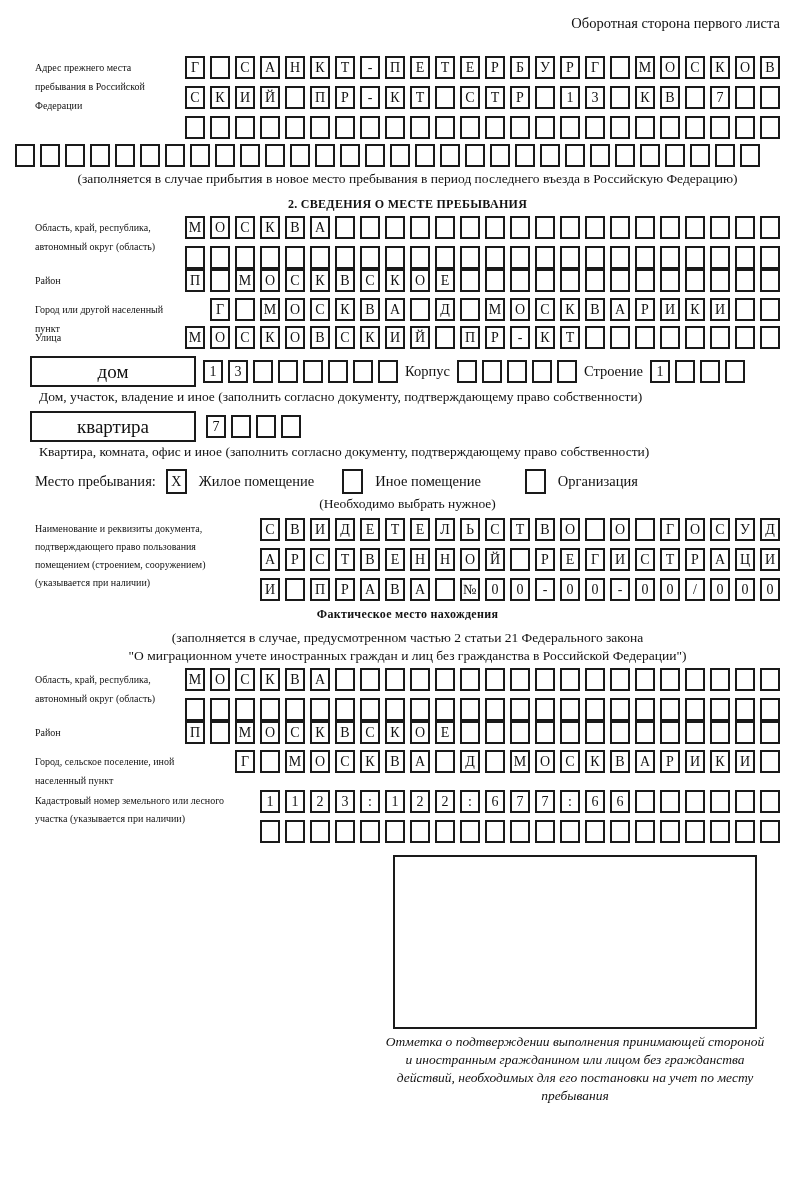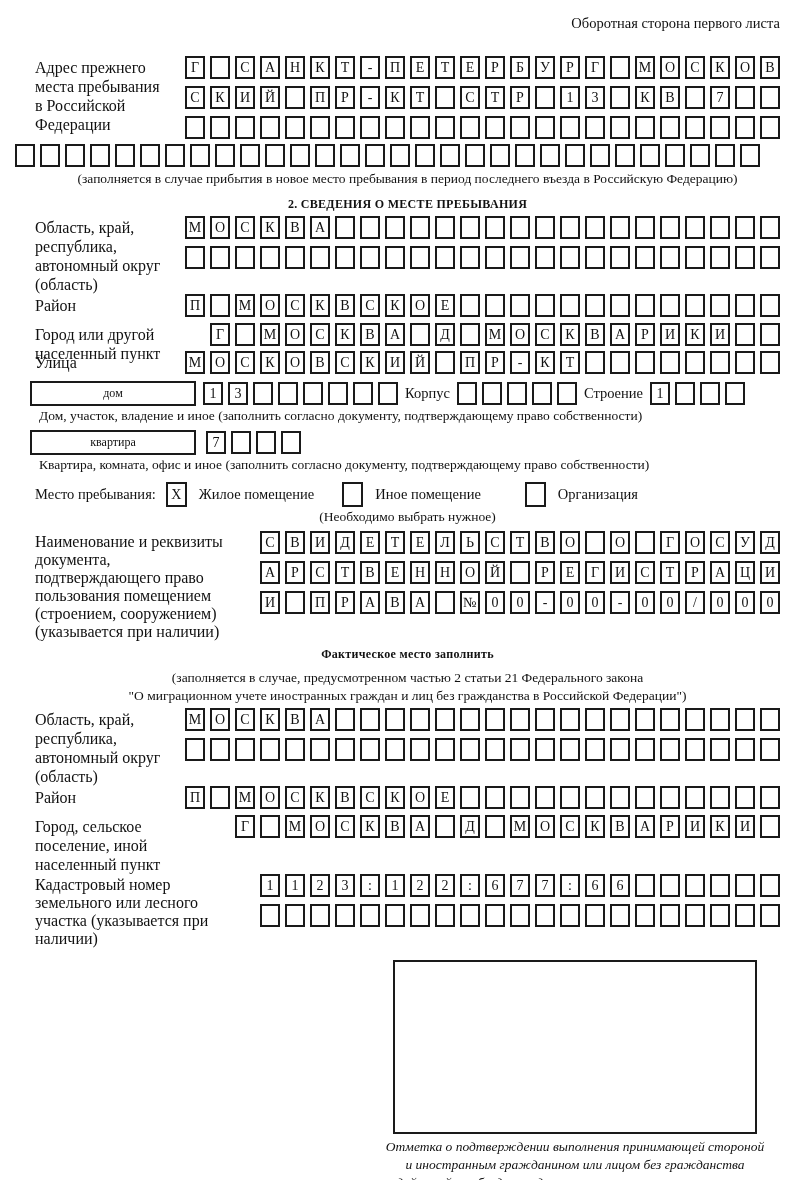--- a/index.html
+++ b/index.html
@@ -11,37 +11,37 @@
   
   .cells { display:flex; gap:5px; }
   .cell {
     width:20px; height:23px; flex:none;
     border:2px solid #1a1a1a;
     display:flex; align-items:center; justify-content:center;
     font-size:14px; line-height:1;
   }
 
   .block { display:flex; }
-  .block-label { flex:none; font-size:16px; line-height:19px; padding-top:2px; }
+  .block-label { flex:none; font-size:10px; line-height:19px; padding-top:2px; }
   .block-label.lw130 { width:135px; }
   .block-label.lw150 { width:150px; }
   .block-label.lw178 { width:178px; padding-right:4px; }
   .block-label.lw210 { width:210px; line-height:18px; padding-right:6px; }
   .block-rows { flex:1; display:flex; flex-direction:column; align-items:flex-end; gap:7px; }
 
   .full-row { width:745px; margin-left:-20px; margin-top:5px; justify-content:flex-end; }
 
   .note-center { text-align:center; font-size:13.5px; line-height:16px; }
   .note-left { font-size:13.5px; line-height:16px; margin-left:4px; }
 
   .sec-title { text-align:center; font-weight:bold; font-size:12px; line-height:19px; letter-spacing:.3px; }
 
   .wide-box {
-    width:166px; height:25px; flex:none; border:2px solid #1a1a1a;
-    display:flex; align-items:center; justify-content:center; font-size:12px;
+    width:166px; height:31px; flex:none; border:2px solid #1a1a1a;
+    display:flex; align-items:center; justify-content:center; font-size:19px;
   }
   .house-row { display:flex; align-items:center; gap:7px; margin-left:-5px; margin-top:7px; }
   .inline-label { font-size:14.5px; flex:none; }
   .apt-row { display:flex; align-items:center; gap:10px; margin-left:-5px; margin-top:6px; }
 
   .stay-row { display:flex; align-items:center; margin-top:9px; font-size:14.5px; }
   .checkbox {
     width:21px; height:25px; flex:none; border:2px solid #1a1a1a;
     display:flex; align-items:center; justify-content:center; font-size:14px;
   }
@@ -457,21 +457,21 @@
           <div class="cell">0</div>
           <div class="cell">0</div>
           <div class="cell">/</div>
           <div class="cell">0</div>
           <div class="cell">0</div>
           <div class="cell">0</div>
         </div>
     </div>
   </div>
 
-  <div class="sec-title mt4">Фактическое место заполнить</div>
+  <div class="sec-title mt4">Фактическое место нахождения</div>
   <div class="note-center mt6">(заполняется в случае, предусмотренном частью 2 статьи 21 Федерального закона</div>
   <div class="note-center mt2">"О миграционном учете иностранных граждан и лиц без гражданства в Российской Федерации")</div>
 
   <div class="block mt4">
     <div class="block-label lw150">Область, край, республика, автономный округ (область)</div>
     <div class="block-rows">
       <div class="cells">
           <div class="cell">М</div>
           <div class="cell">О</div>
           <div class="cell">С</div>

